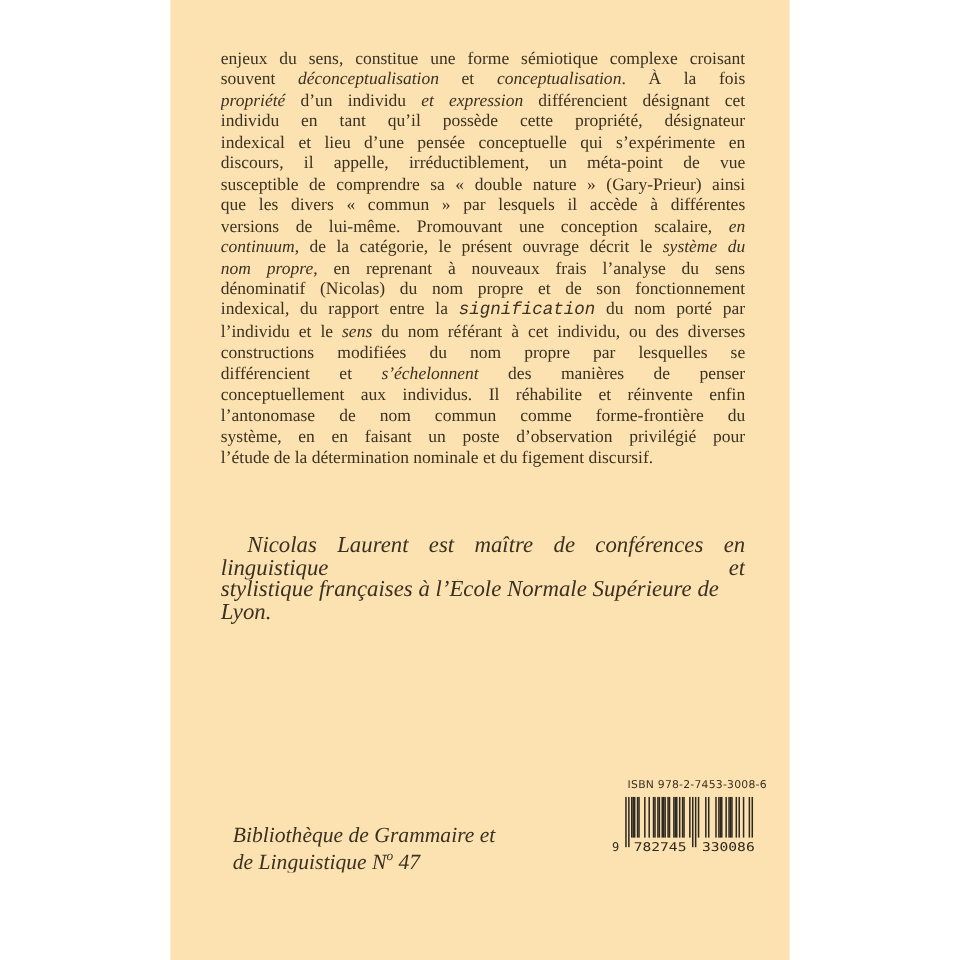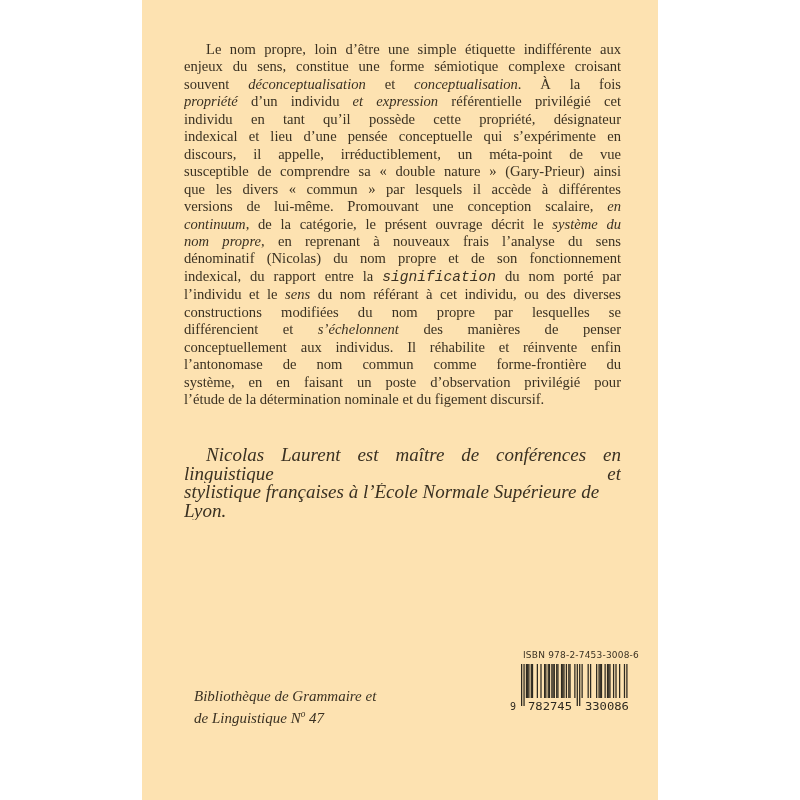--- a/index.html
+++ b/index.html
@@ -14,41 +14,40 @@
   }
   .tline{overflow:hidden;}
   .just{text-align:justify;text-align-last:justify;-moz-text-align-last:justify;}
   .indent{text-indent:22px;}
   .bio{
     position:absolute;left:42px;top:430px;width:437px;
     font-size:19px;line-height:18.5px;margin-top:16px;
   }
   .collection{
     position:absolute;left:52px;top:688px;width:280px;
-    font-size:15px;line-height:17.5px;
+    font-size:18px;line-height:17.5px;
   }
   .collection sup, .tline sup{font-size:0.62em;}
   .isbn{
     position:absolute;left:379px;top:650px;width:120px;text-align:center;
     font-size:9px;letter-spacing:0.2px;
     font-family:"DejaVu Sans",sans-serif;white-space:nowrap;
   }
   .barcode{position:absolute;left:366px;top:664px;width:132px;height:48px;}
 </style>
 </head>
 <body>
 
 <div class="page">
   <div class="cover" style="background: rgb(253, 226, 177); color: rgb(58, 49, 34);">
 
     <div class="body-text">
-        <div class="tline indent just"><span>Le nom propre, loin d’être une simple étiquette indifférente aux</span></div>
         <div class="tline just"><span>enjeux du sens, constitue une forme sémiotique complexe croisant</span></div>
         <div class="tline just"><span>souvent </span><span style="font-style: italic;">déconceptualisation</span><span> et </span><span style="font-style: italic;">conceptualisation</span><span>. À la fois</span></div>
-        <div class="tline just"><span style="font-style: italic;">propriété</span><span> d’un individu </span><span style="font-style: italic;">et expression</span><span> référentielle privilégié cet</span></div>
+        <div class="tline just"><span style="font-style: italic;">propriété</span><span> d’un individu </span><span style="font-style: italic;">et expression</span><span> différencient désignant cet</span></div>
         <div class="tline just"><span>individu en tant qu’il possède cette propriété, désignateur</span></div>
         <div class="tline just"><span>indexical et lieu d’une pensée conceptuelle qui s’expérimente en</span></div>
         <div class="tline just"><span>discours, il appelle, irréductiblement, un méta-point de vue</span></div>
         <div class="tline just"><span>susceptible de comprendre sa « double nature » (Gary-Prieur) ainsi</span></div>
         <div class="tline just"><span>que les divers « commun » par lesquels il accède à différentes</span></div>
         <div class="tline just"><span>versions de lui-même. Promouvant une conception scalaire, </span><span style="font-style: italic;">en</span></div>
         <div class="tline just"><span style="font-style: italic;">continuum</span><span>, de la catégorie, le présent ouvrage décrit le </span><span style="font-style: italic;">système du</span></div>
         <div class="tline just"><span style="font-style: italic;">nom propre</span><span>, en reprenant à nouveaux frais l’analyse du sens</span></div>
         <div class="tline just"><span>dénominatif (Nicolas) du nom propre et de son fonctionnement</span></div>
         <div class="tline just"><span>indexical, du rapport entre la </span><span style="font-style: italic; font-family: Liberation Mono, monospace;">signification</span><span> du nom porté par</span></div>

